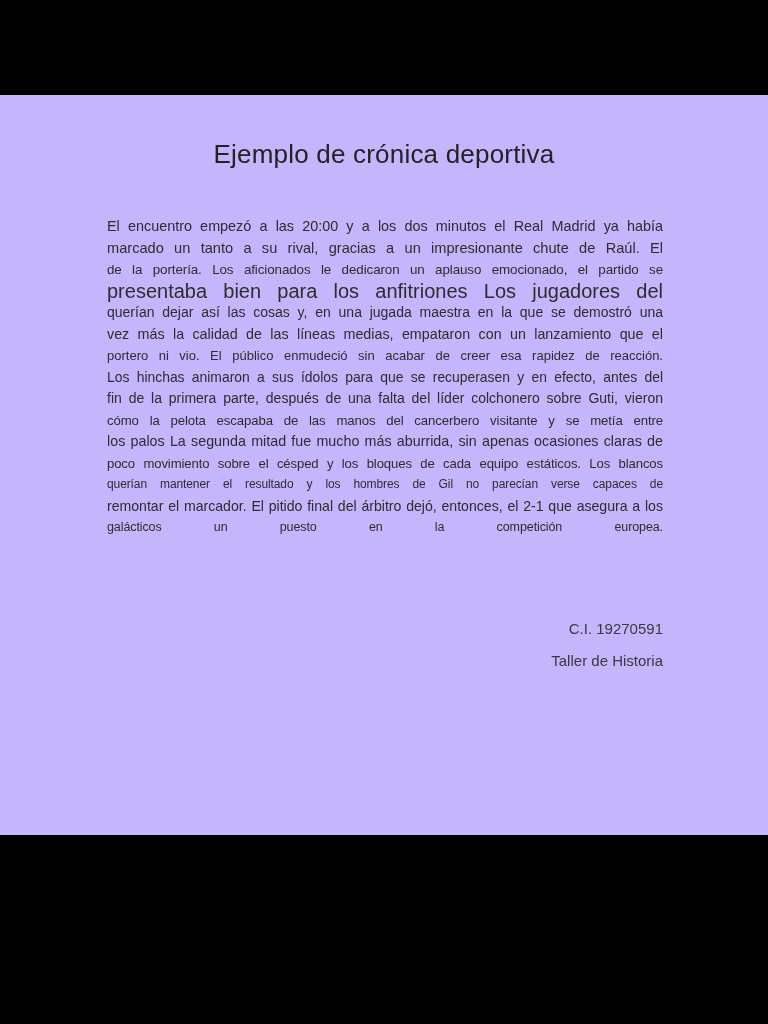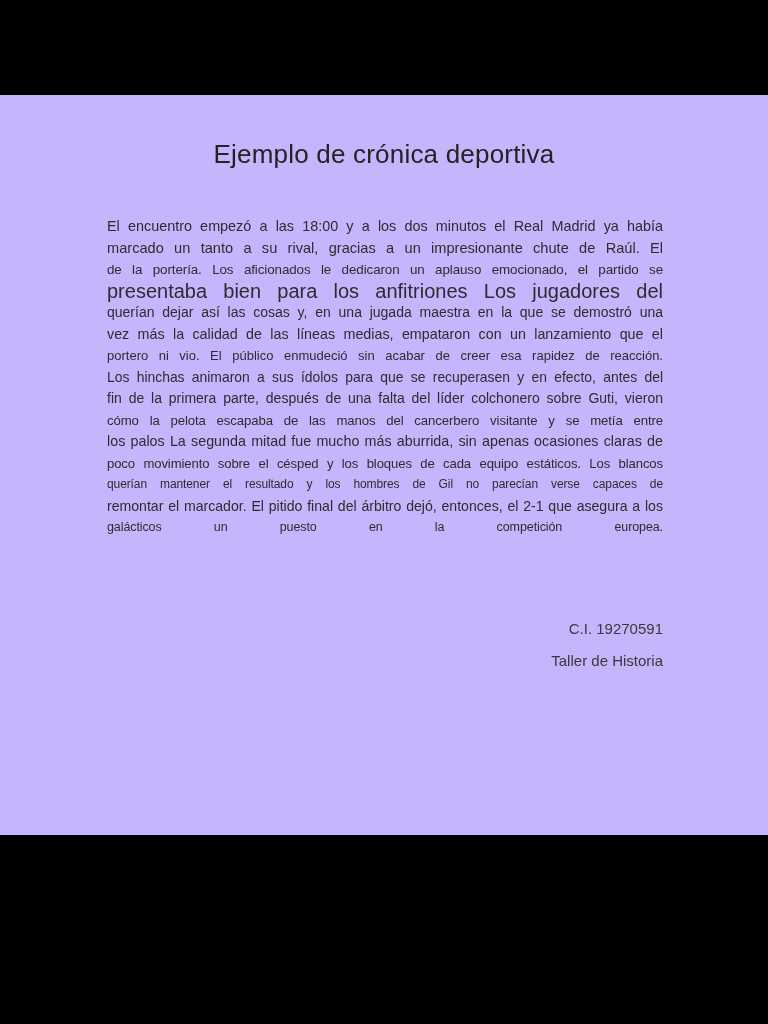--- a/index.html
+++ b/index.html
@@ -93,21 +93,21 @@
 <body>
 
 <div class="letterbox letterbox-top"></div>
 
 <div class="doc-page">
 
   <h1 class="doc-title">Ejemplo de crónica deportiva</h1>
 
   <div class="doc-paragraph">
 
-  <div class="para-line">El encuentro empezó a las 18:00 y a los dos minutos el Real Madrid ya había</div>
+  <div class="para-line">El encuentro empezó a las 20:00 y a los dos minutos el Real Madrid ya había</div>
       <div class="para-line">marcado un tanto a su rival, gracias a un impresionante chute de Raúl. El</div>
       <div class="para-line">de la portería. Los aficionados le dedicaron un aplauso emocionado, el partido se</div>
       <div class="para-line">presentaba bien para los anfitriones Los jugadores del Atlético, sin embargo, no</div>
       <div class="para-line">querían dejar así las cosas y, en una jugada maestra en la que se demostró una</div>
       <div class="para-line">vez más la calidad de las líneas medias, empataron con un lanzamiento que el</div>
       <div class="para-line">portero ni vio. El público enmudeció sin acabar de creer esa rapidez de reacción.</div>
       <div class="para-line">Los hinchas animaron a sus ídolos para que se recuperasen y en efecto, antes del</div>
       <div class="para-line">fin de la primera parte, después de una falta del líder colchonero sobre Guti, vieron</div>
       <div class="para-line">cómo la pelota escapaba de las manos del cancerbero visitante y se metía entre</div>
       <div class="para-line">los palos La segunda mitad fue mucho más aburrida, sin apenas ocasiones claras de gol,</div>

